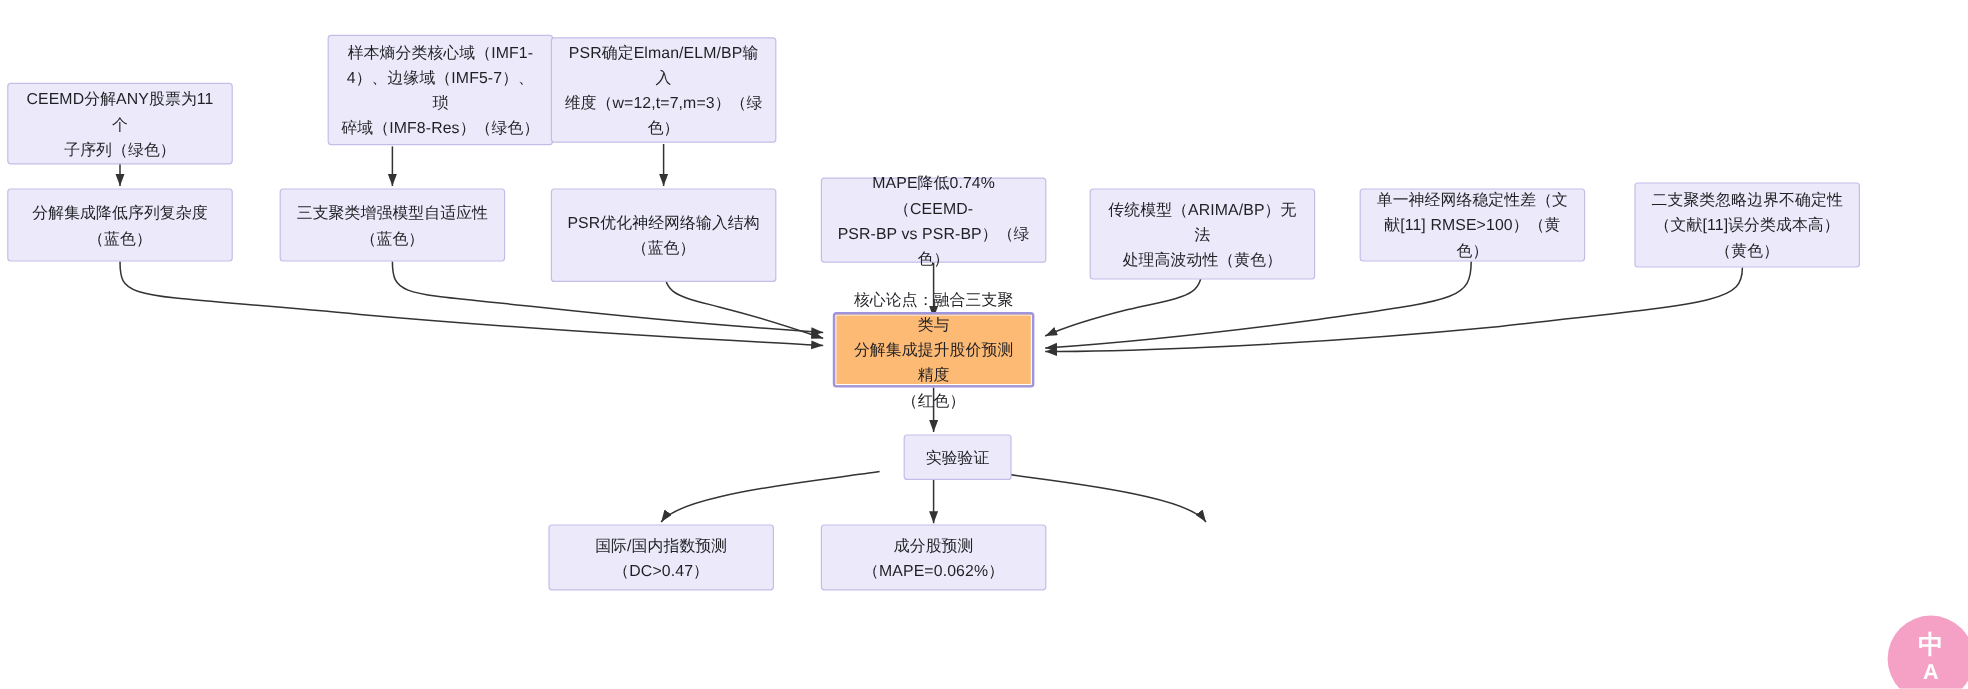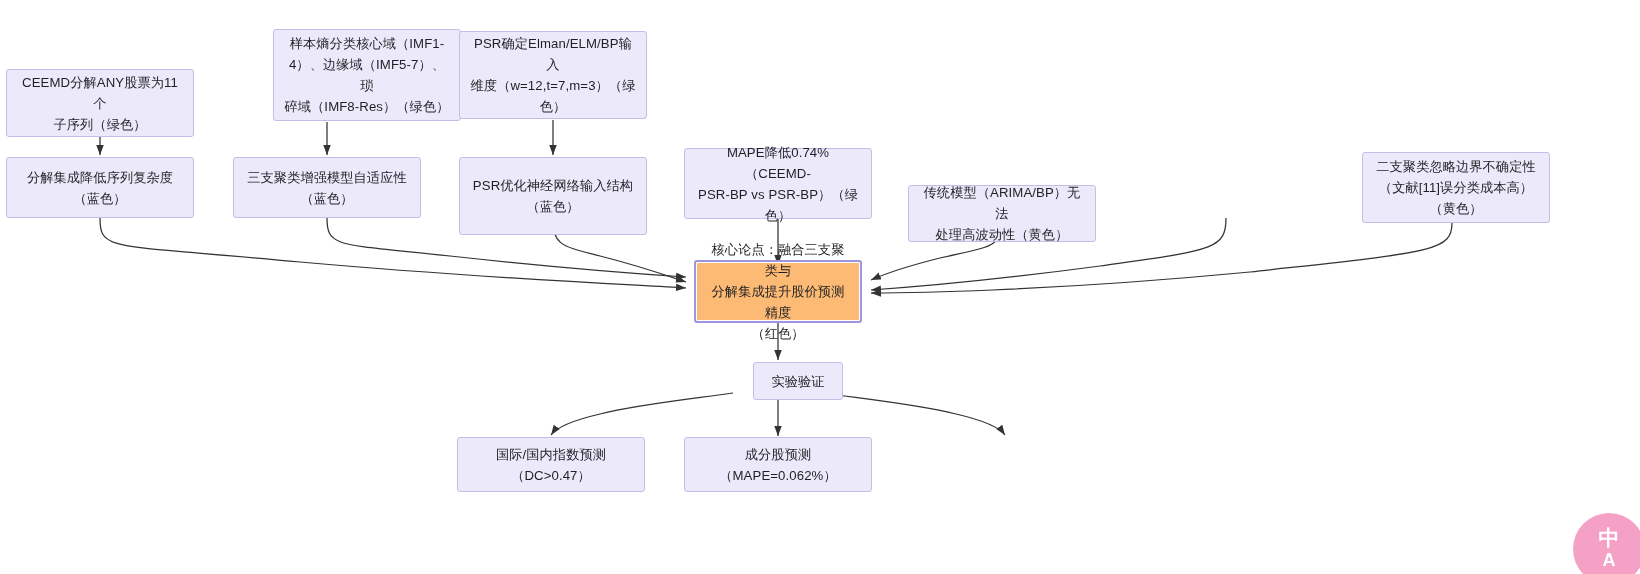--- a/index.html
+++ b/index.html
@@ -137,25 +137,29 @@
     <span class="label">PSR优化神经网络输入结构
 （蓝色）</span>
   </div>
 
   <div class="node" style="left:684px; top:148px; width:188px; height:71px;">
     <span class="label">MAPE降低0.74%（CEEMD-
 PSR-BP vs PSR-BP）（绿
 色）</span>
   </div>
 
-  <div class="node" style="left:908px; top:157px; width:188px; height:57px;margin-top:28px;">
+  <div class="node" style="left:908px; top:157px; width:188px; height:76px;">
     <span class="label">传统模型（ARIMA/BP）无法
 处理高波动性（黄色）</span>
   </div>
 
+  <div class="node" style="left:1133px; top:157px; width:188px; height:61px;">
+    <span class="label">单一神经网络稳定性差（文
+献[11] RMSE&gt;100）（黄色）</span>
+  </div>
 
   <div class="node" style="left:1362px; top:152px; width:188px; height:71px;">
     <span class="label">二支聚类忽略边界不确定性
 （文献[11]误分类成本高）
 （黄色）</span>
   </div>
 
   <div class="node core" style="left:694px; top:260px; width:168px; height:63px;">
     <span class="label">核心论点：融合三支聚类与
 分解集成提升股价预测精度

